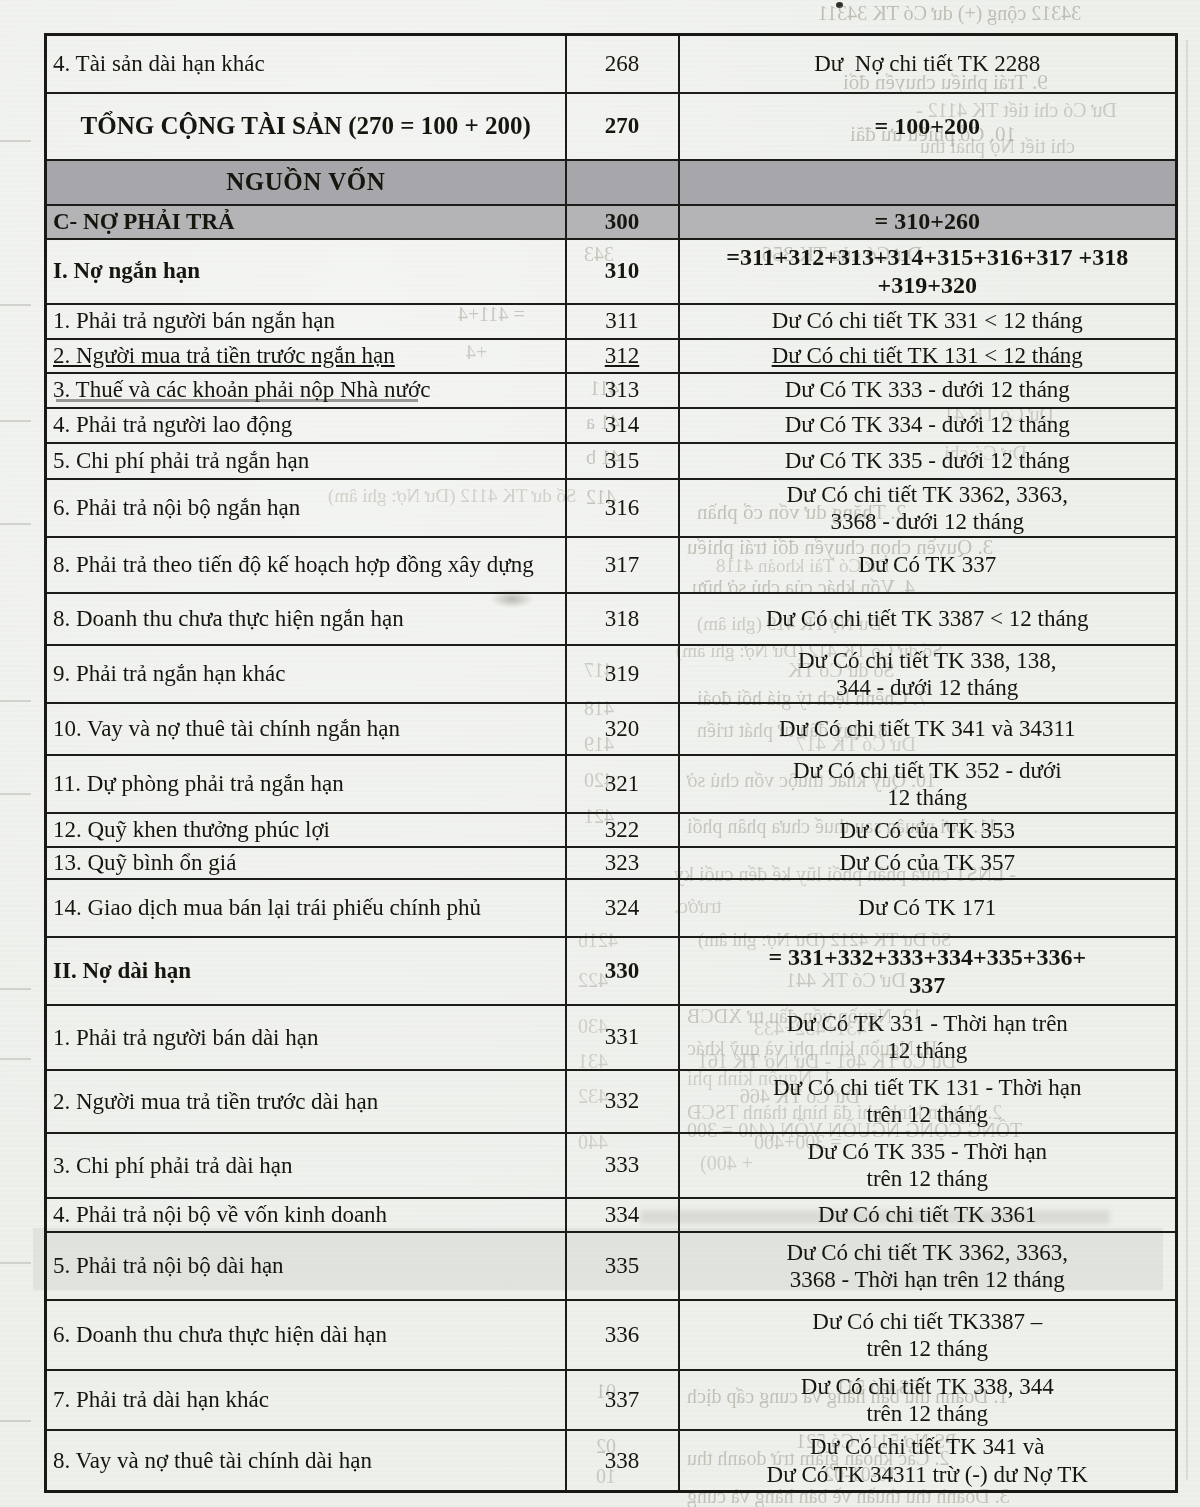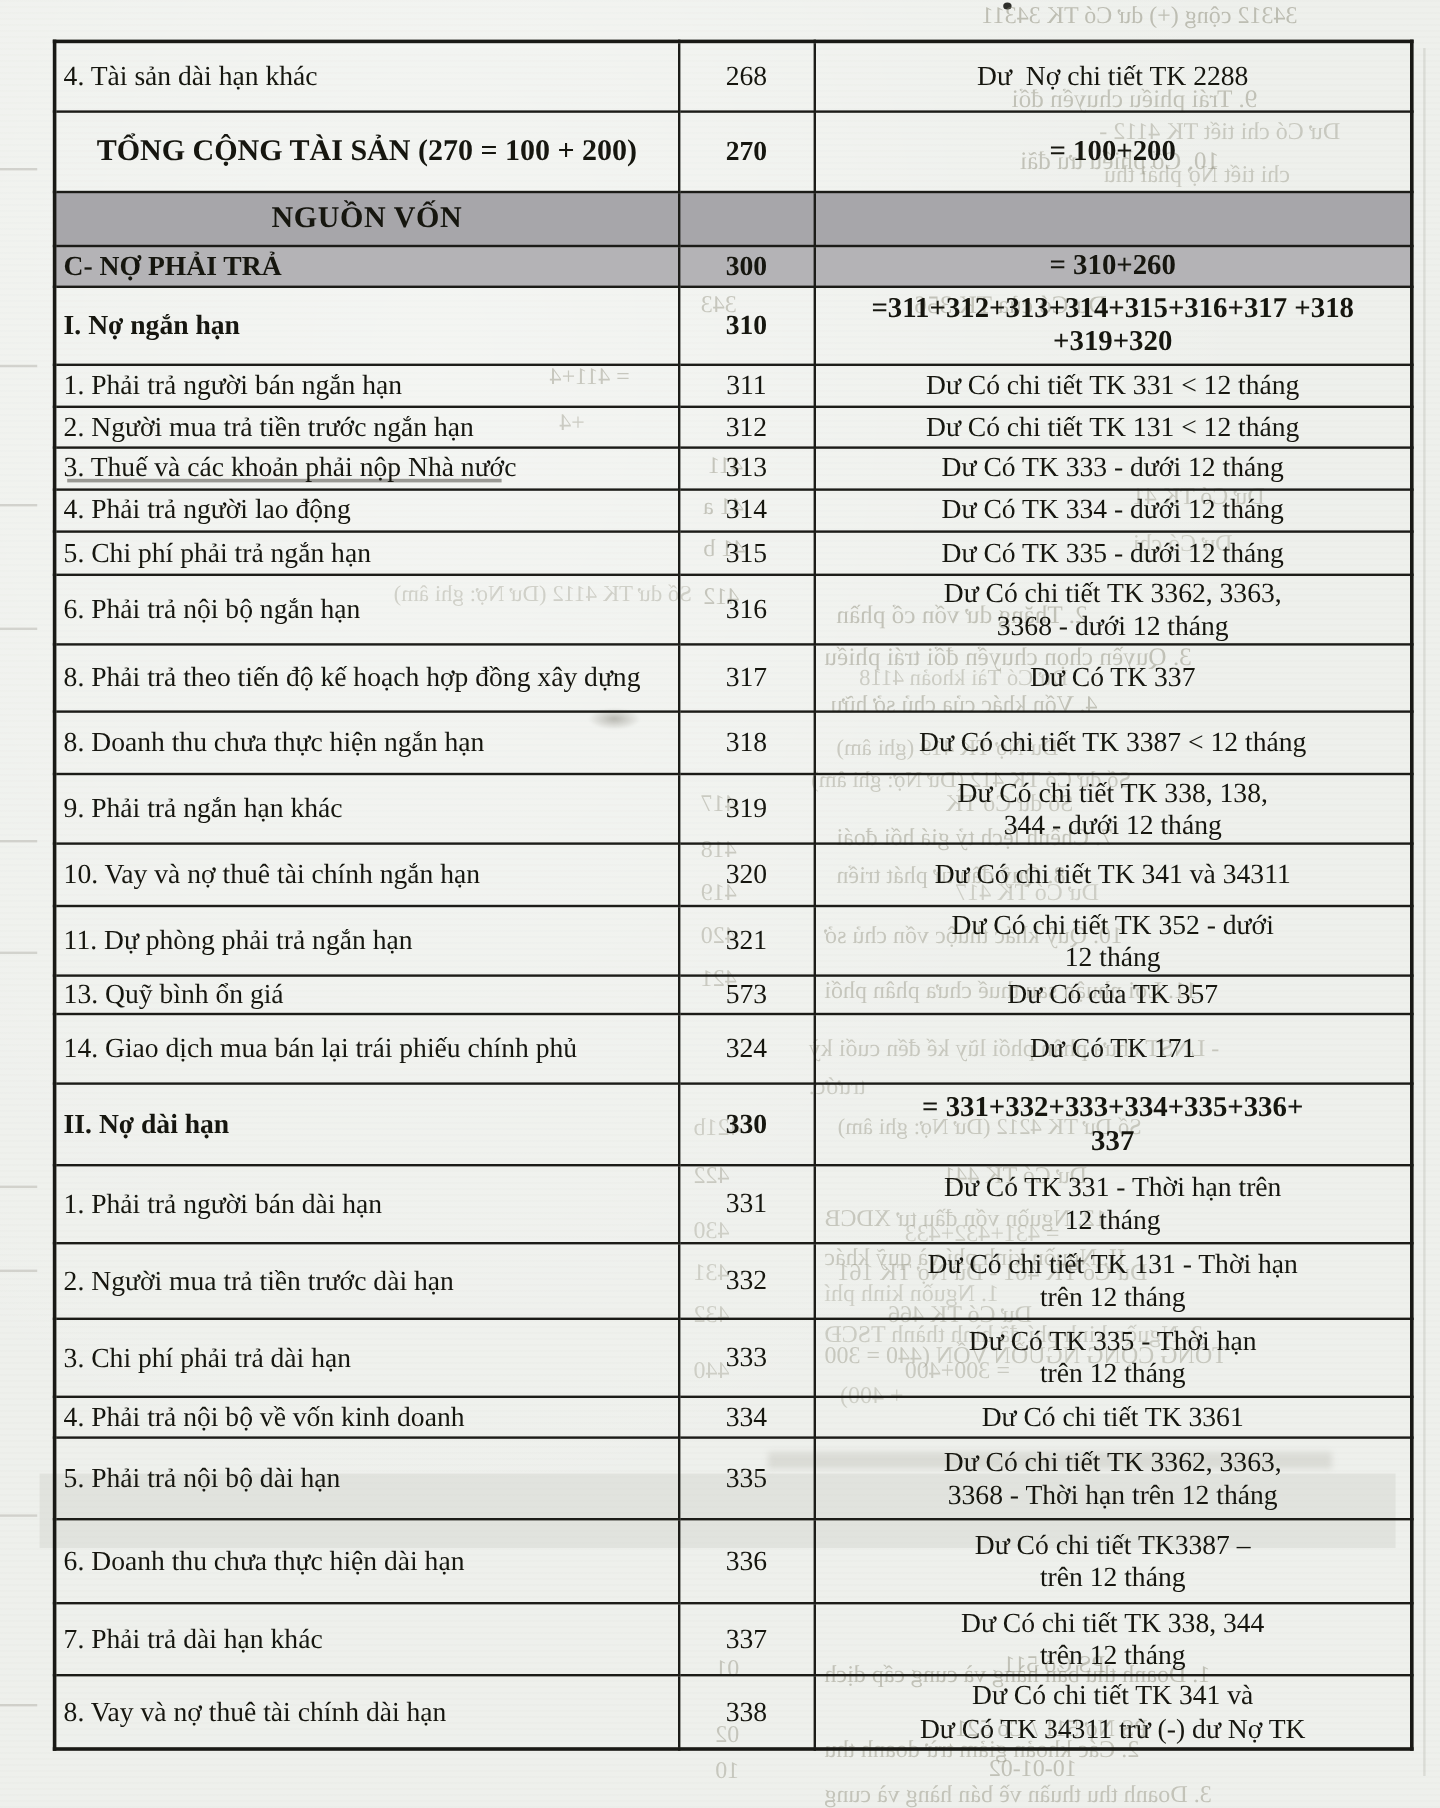--- a/index.html
+++ b/index.html
@@ -175,21 +175,21 @@
         <tr class="section" style="height: 65px;">
           <td class="name-cell">I. Nợ ngắn hạn</td>
           <td class="code-cell">310</td>
           <td class="note-cell">=311+312+313+314+315+316+317 +318 +319+320</td>
         </tr>
         <tr class="item" style="height: 35px;">
           <td class="name-cell">1. Phải trả người bán ngắn hạn</td>
           <td class="code-cell">311</td>
           <td class="note-cell">Dư Có chi tiết TK 331 &lt; 12 tháng</td>
         </tr>
-        <tr class="item" style="height: 34px;">
+        <tr class="item" style="height: 34px; text-decoration: underline;">
           <td class="name-cell">2. Người mua trả tiền trước ngắn hạn</td>
           <td class="code-cell">312</td>
           <td class="note-cell">Dư Có chi tiết TK 131 &lt; 12 tháng</td>
         </tr>
         <tr class="item" style="height: 35px;">
           <td class="name-cell">3. Thuế và các khoản phải nộp Nhà nước</td>
           <td class="code-cell">313</td>
           <td class="note-cell">Dư Có TK 333 - dưới 12 tháng</td>
         </tr>
         <tr class="item" style="height: 35px;">
@@ -228,23 +228,28 @@
           <td class="name-cell">10. Vay và nợ thuê tài chính ngắn hạn</td>
           <td class="code-cell">320</td>
           <td class="note-cell">Dư Có chi tiết TK 341 và 34311</td>
         </tr>
         <tr class="item" style="height: 56px;">
           <td class="name-cell">11. Dự phòng phải trả ngắn hạn</td>
           <td class="code-cell">321</td>
           <td class="note-cell">Dư Có chi tiết TK 352 - dưới
 12 tháng</td>
         </tr>
+        <tr class="item" style="height: 34px;">
+          <td class="name-cell">12. Quỹ khen thưởng phúc lợi</td>
+          <td class="code-cell">322</td>
+          <td class="note-cell">Dư Có của TK 353</td>
+        </tr>
         <tr class="item" style="height: 30px;">
           <td class="name-cell">13. Quỹ bình ổn giá</td>
-          <td class="code-cell">573</td>
+          <td class="code-cell">323</td>
           <td class="note-cell">Dư Có của TK 357</td>
         </tr>
         <tr class="item" style="height: 58px;">
           <td class="name-cell">14. Giao dịch mua bán lại trái phiếu chính phủ</td>
           <td class="code-cell">324</td>
           <td class="note-cell">Dư Có TK 171</td>
         </tr>
         <tr class="section" style="height: 68px;">
           <td class="name-cell">II. Nợ dài hạn</td>
           <td class="code-cell">330</td>

